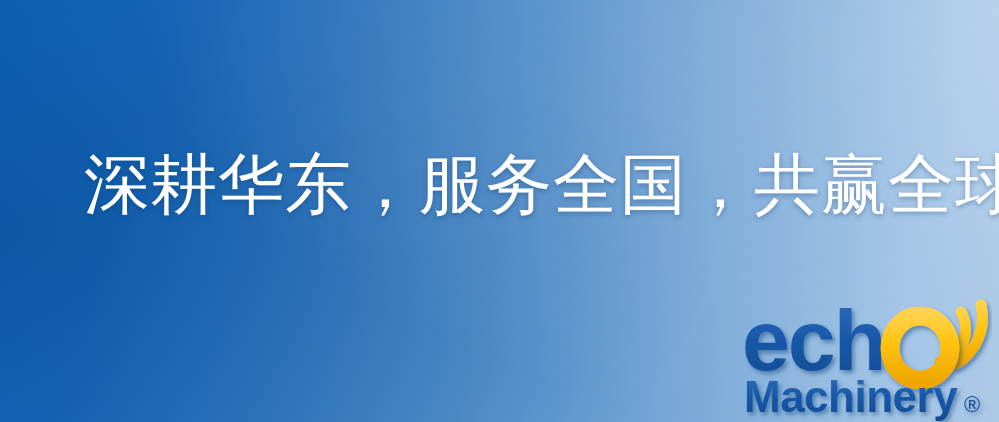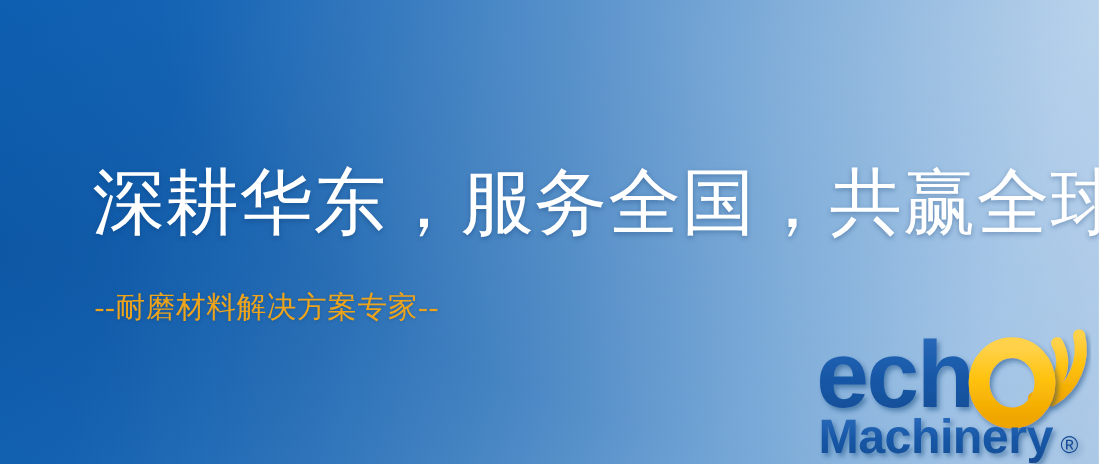--- a/index.html
+++ b/index.html
@@ -101,21 +101,20 @@
 </head>
 <body>
 
 <div class="banner">
 
   <div class="banner-shade"></div>
   <div class="banner-sheen"></div>
 
   <h1 class="headline">深耕华东，服务全国，共赢全球</h1>
 
-  <p class="subtitle">--耐磨材料解决方案专家--</p>
 
   <div class="logo">
     <svg viewBox="0 0 250 126" xmlns="http://www.w3.org/2000/svg" aria-hidden="true">
       <defs>
         <linearGradient id="blueGrad" x1="0" y1="0" x2="0" y2="1">
           <stop offset="0%" stop-color="#2f6fbe"></stop>
           <stop offset="45%" stop-color="#1a5aaa"></stop>
           <stop offset="100%" stop-color="#134a92"></stop>
         </linearGradient>
         <linearGradient id="goldGrad" x1="0" y1="0" x2="0" y2="1">

